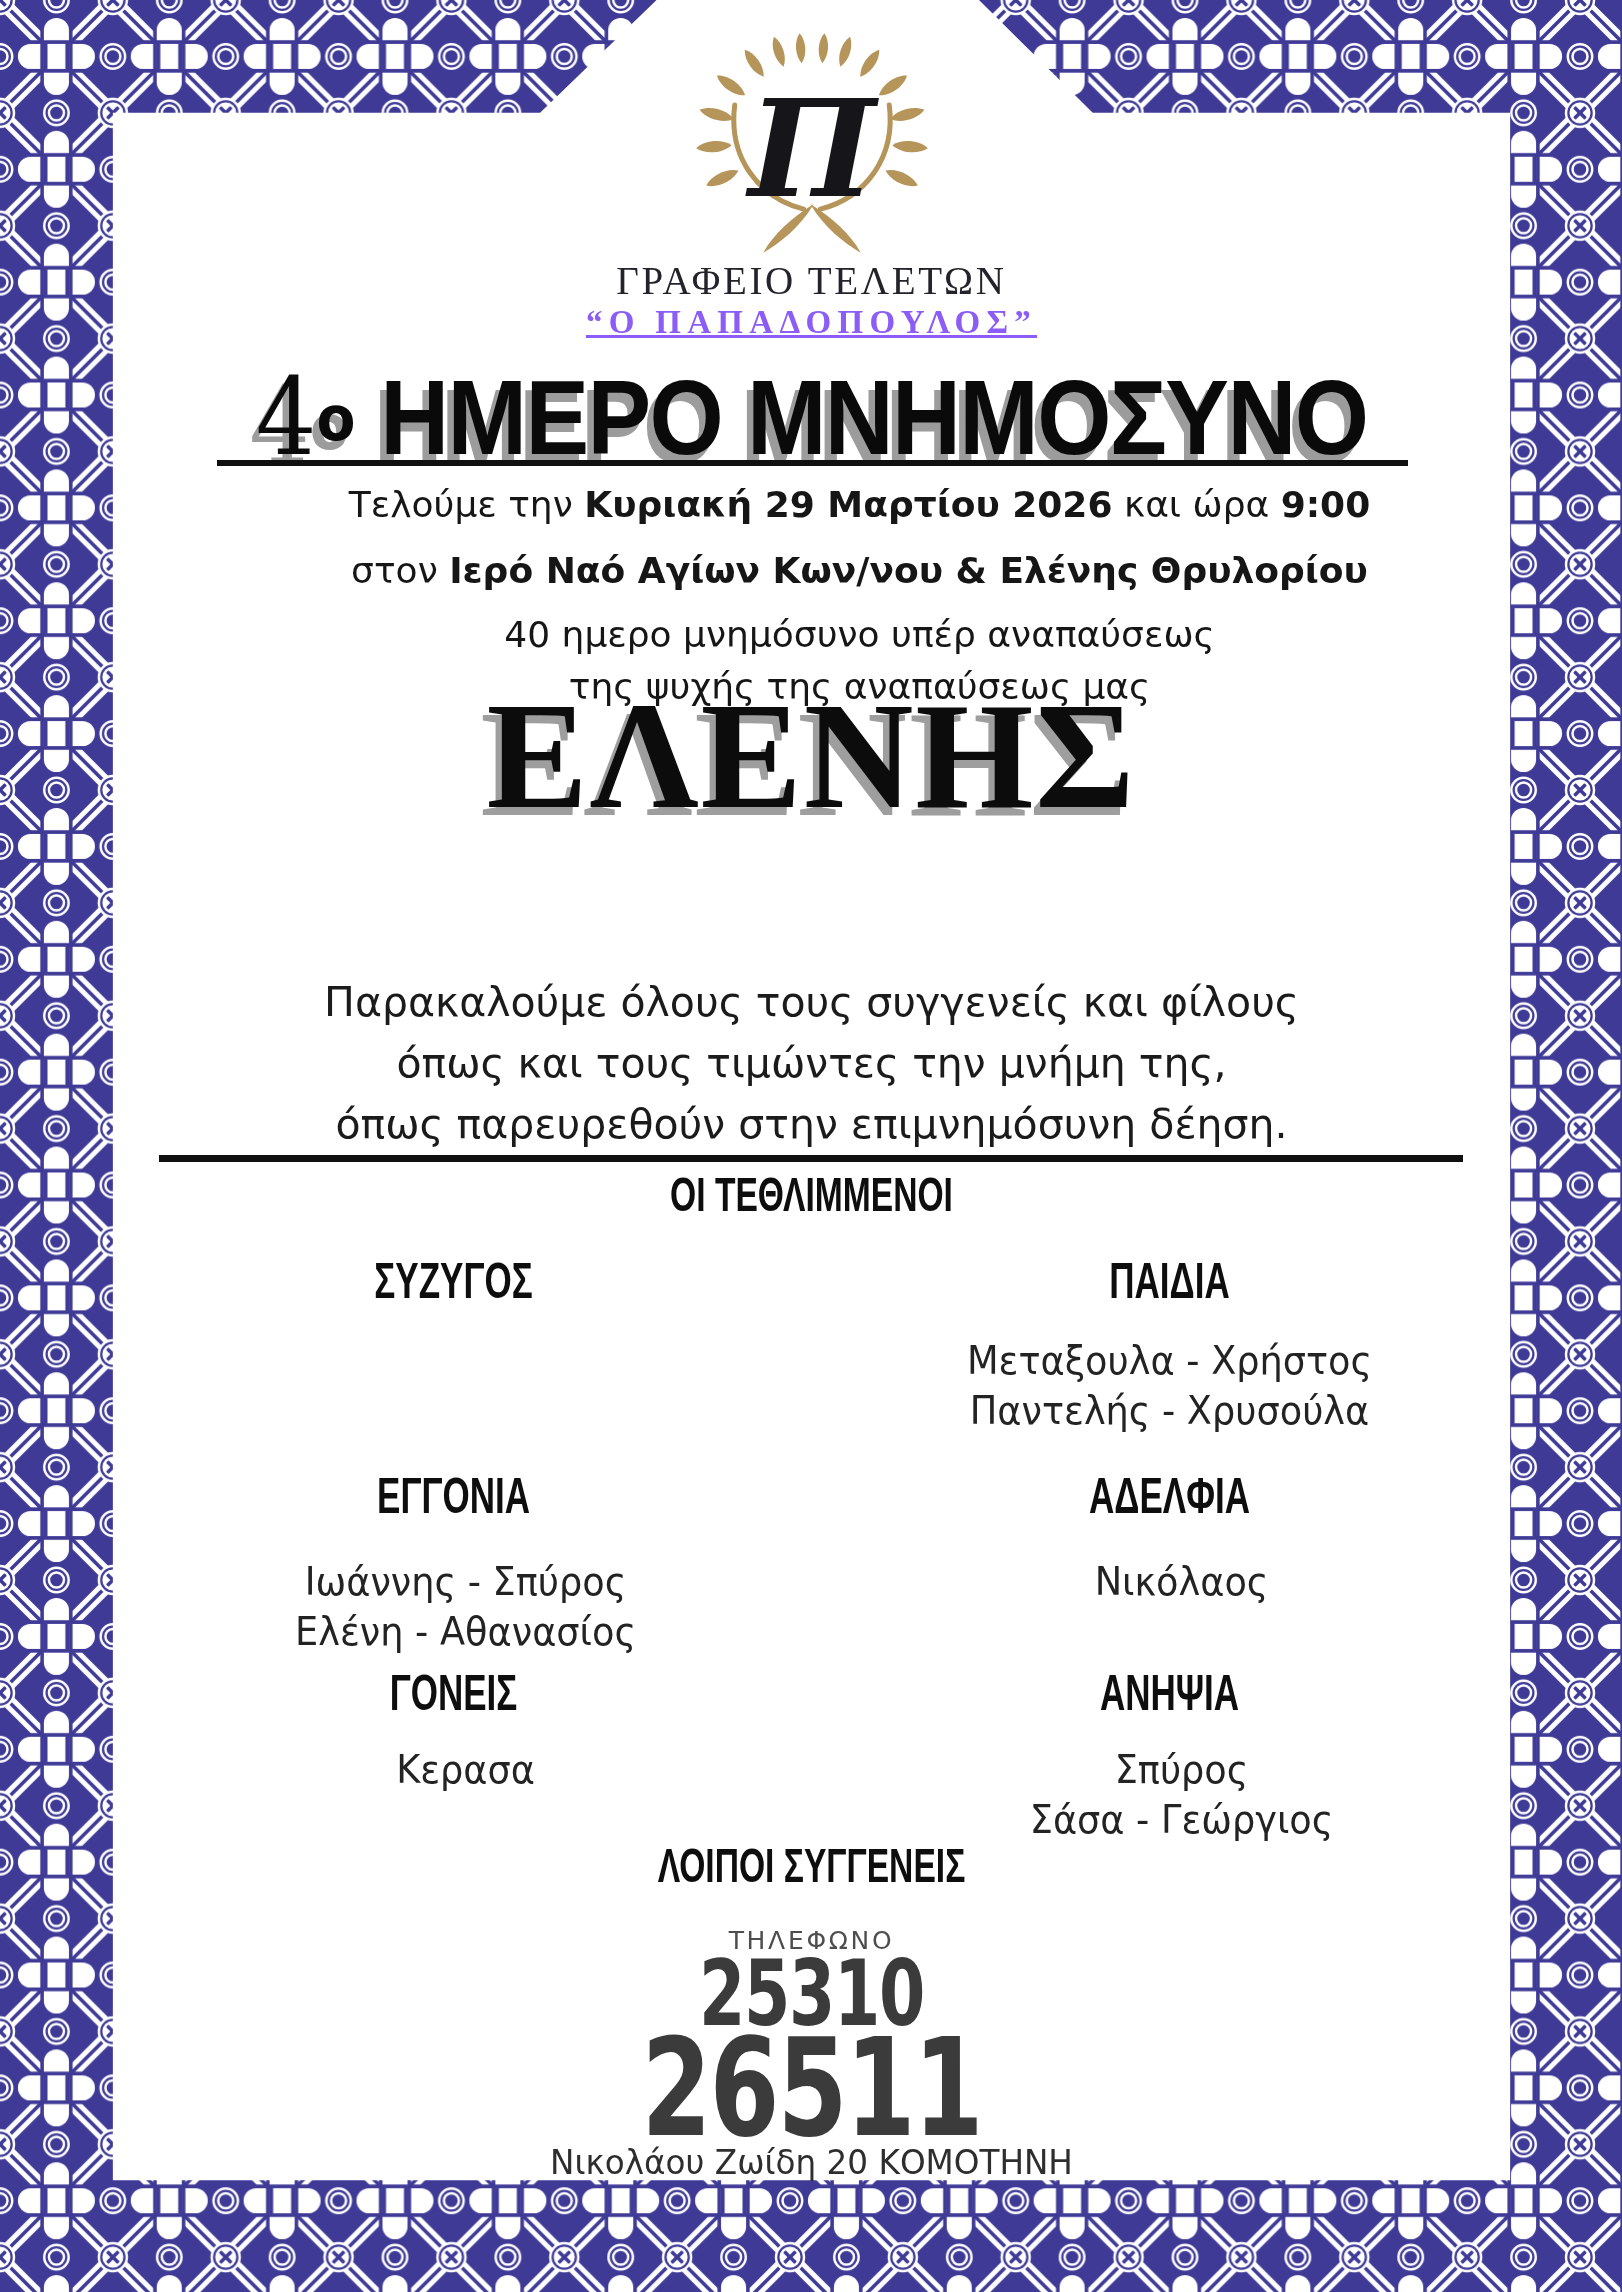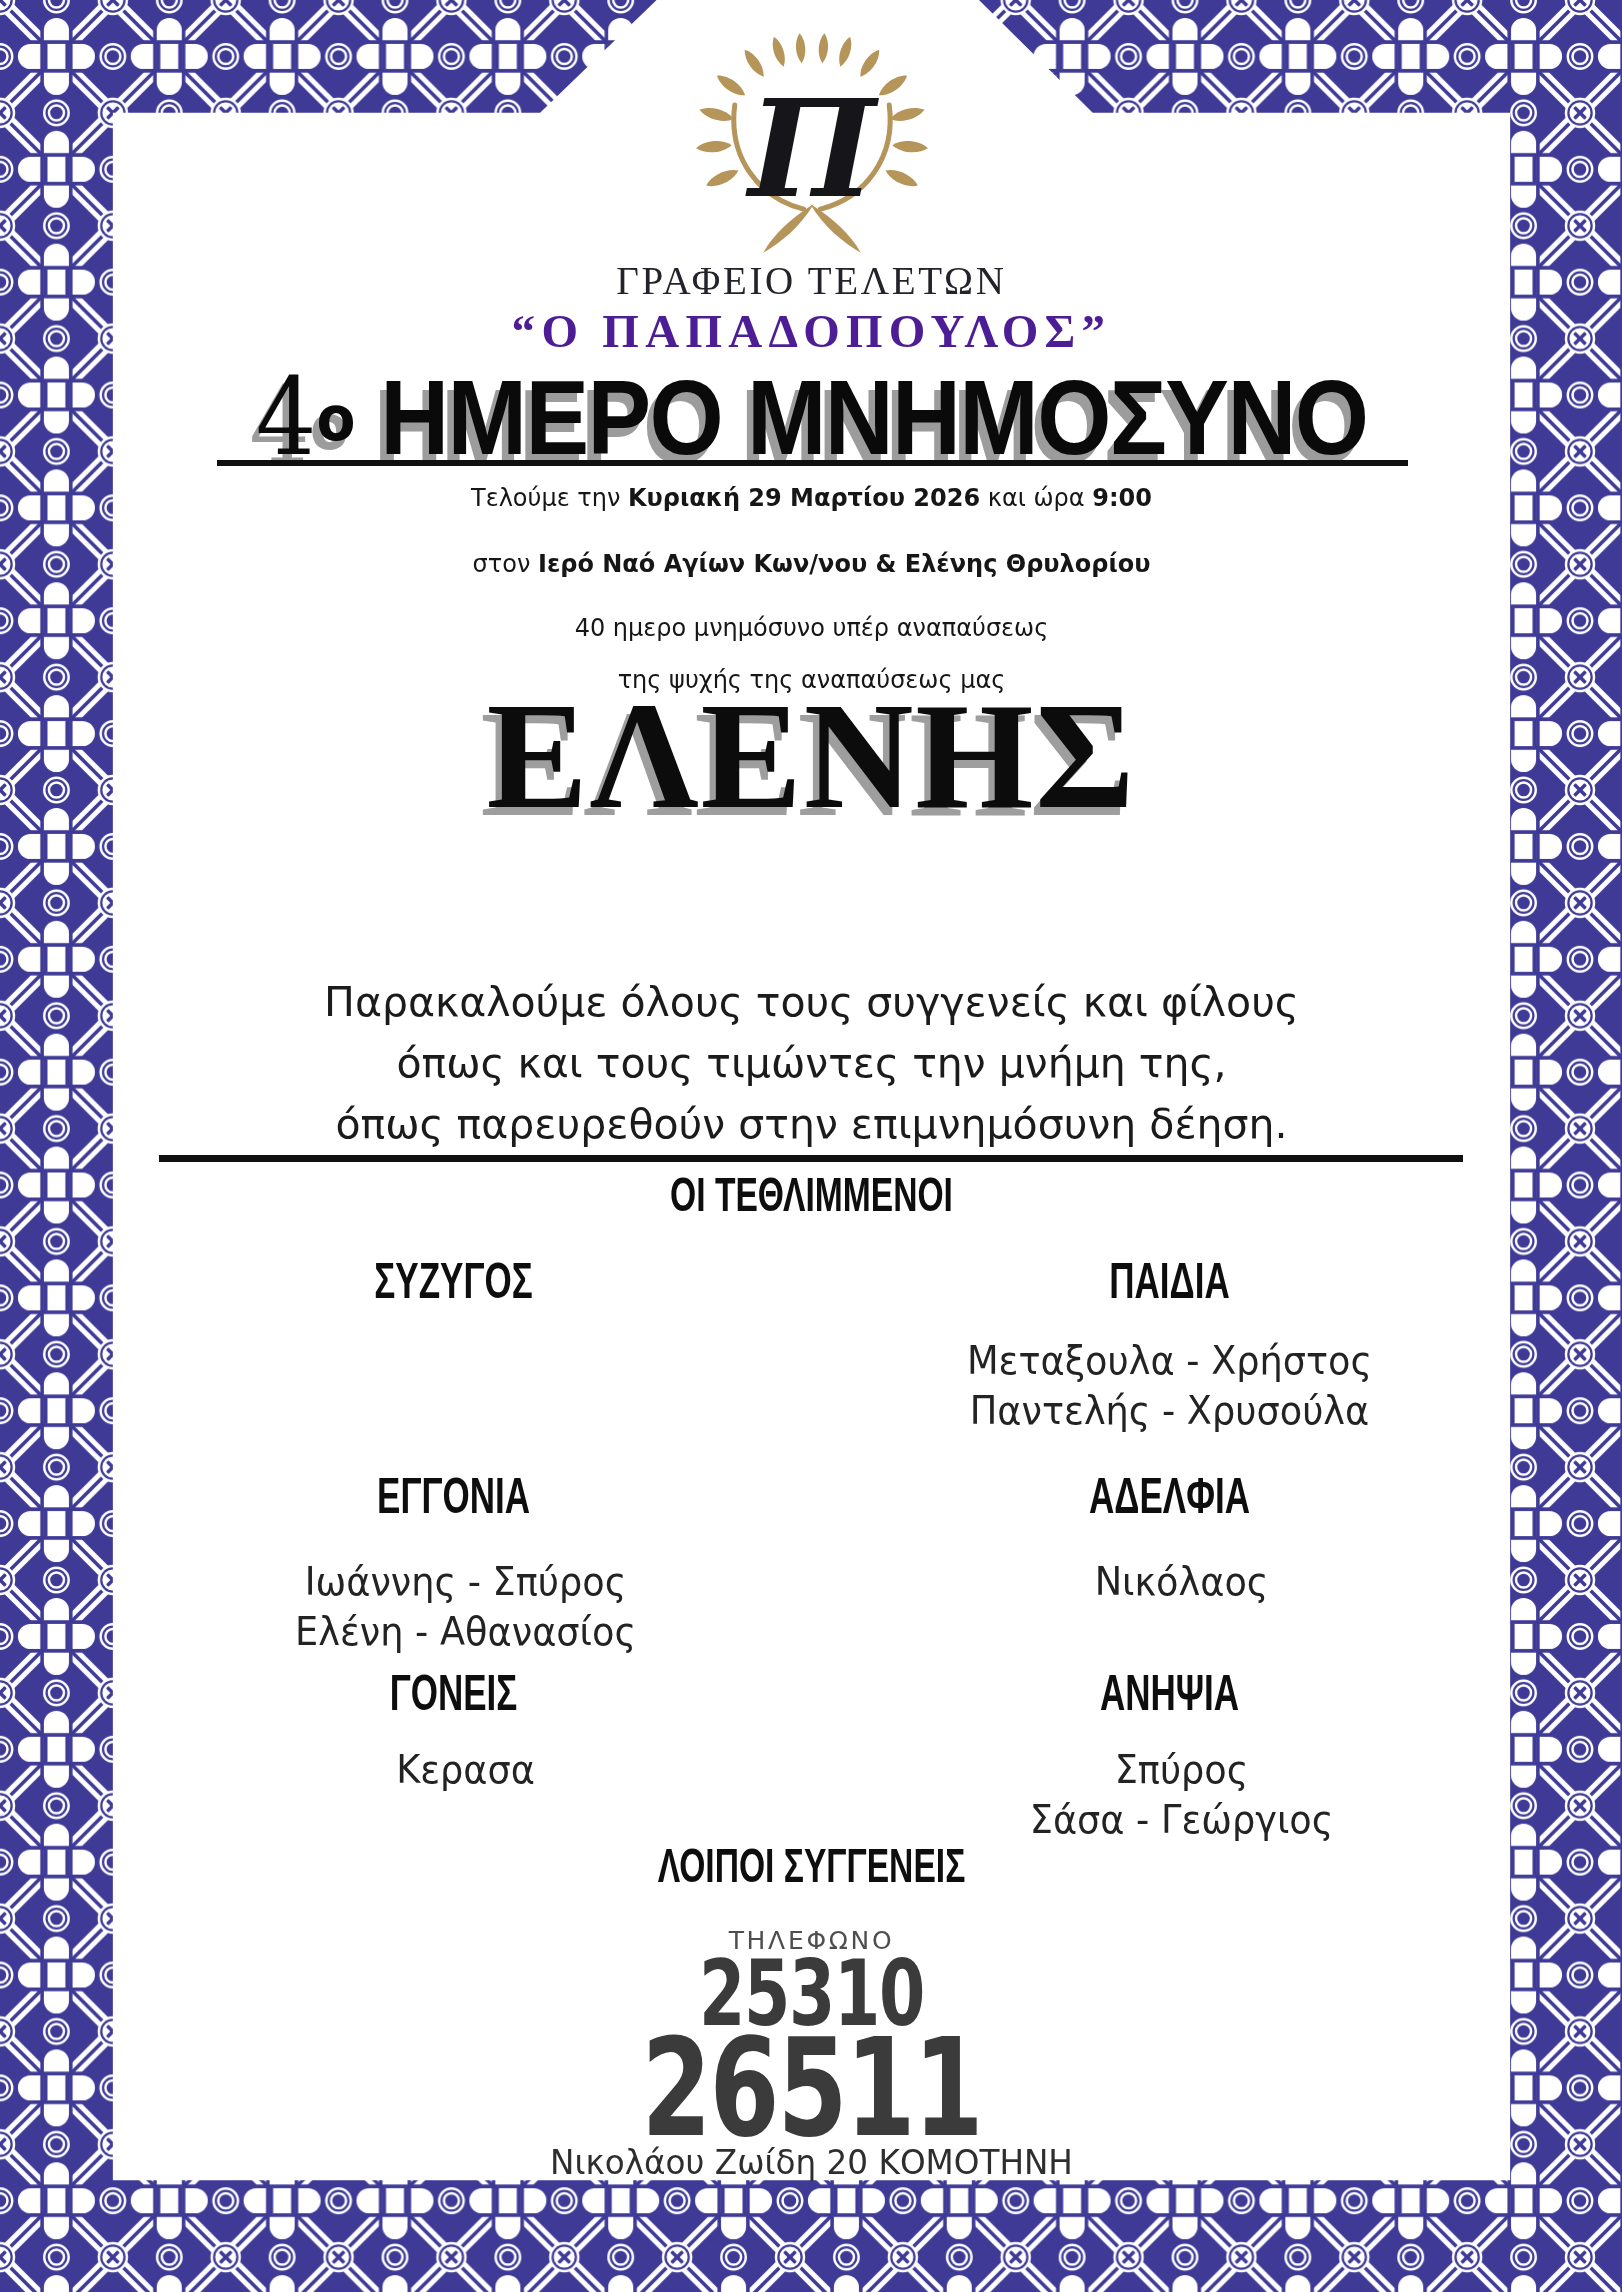--- a/index.html
+++ b/index.html
@@ -5,31 +5,31 @@
   html,body{margin:0;padding:0;background:#fff;}
   .page{position:relative;width:1623px;height:2293px;background:#ffffff;overflow:hidden;
         font-family:"DejaVu Sans",sans-serif;color:#1a1a1a;}
   .abs{position:absolute;}
   .ctr{left:113px;width:1397px;text-align:center;}
   
   .border-svg{position:absolute;left:0;top:0;width:1623px;height:2293px;}
   
   .logo-svg{position:absolute;left:681px;top:30px;width:262px;height:229px;}
   .office-line{top:258px;font-family:"Liberation Serif",serif;font-size:39px;letter-spacing:2.7px;color:#23232b;}
-  .office-name{top:304px;font-family:"Liberation Serif",serif;font-size:47px;font-weight:bold;letter-spacing:6.3px;color:#4c1d95;}
+  .office-name{top:304px;font-family:"Liberation Serif",serif;font-size:33px;font-weight:bold;letter-spacing:6.3px;color:#8b5cf6;text-decoration:underline;}
   
   .main-title{top:356px;white-space:nowrap;}
   .main-title .squeeze{display:block;transform:scaleX(0.90);transform-origin:50% 50%;
       text-shadow:-7.2px 9px 0 #9c9c9c;color:#0a0a0a;}
   .t-num{font-family:"DejaVu Serif",serif;font-weight:400;font-size:106px;}
   .t-sup{font-size:63px;font-weight:bold;vertical-align:14.3px;}
   .t-rest{font-family:"Liberation Sans",sans-serif;font-weight:bold;font-size:106px;letter-spacing:-1.8px;}
   .rule1{left:217px;top:460px;width:1191px;height:6.3px;background:#101010;}
   
-  .ev{font-size:24px;color:#161616;}
+  .ev{font-size:36px;color:#161616;padding-left:48px;}
   .ev b{font-weight:bold;}
   .ev1{top:484px;} .ev2{top:550px;} .ev3{top:614px;} .ev4{top:666px;}
   
   .dname{top:688px;font-family:"Liberation Serif",serif;font-weight:bold;font-size:152px;line-height:136px;
          color:#0c0c0c;text-shadow:-6.3px 8px 0 #9e9e9e;letter-spacing:1.8px;white-space:nowrap;}
   
   .invite{top:972px;font-size:41px;line-height:61px;color:#1b1b1b;}
   .rule2{left:159px;top:1155px;width:1304px;height:7.2px;background:#101010;}
   
   .cond{display:block;transform:scaleX(0.70);transform-origin:50% 50%;font-weight:bold;

